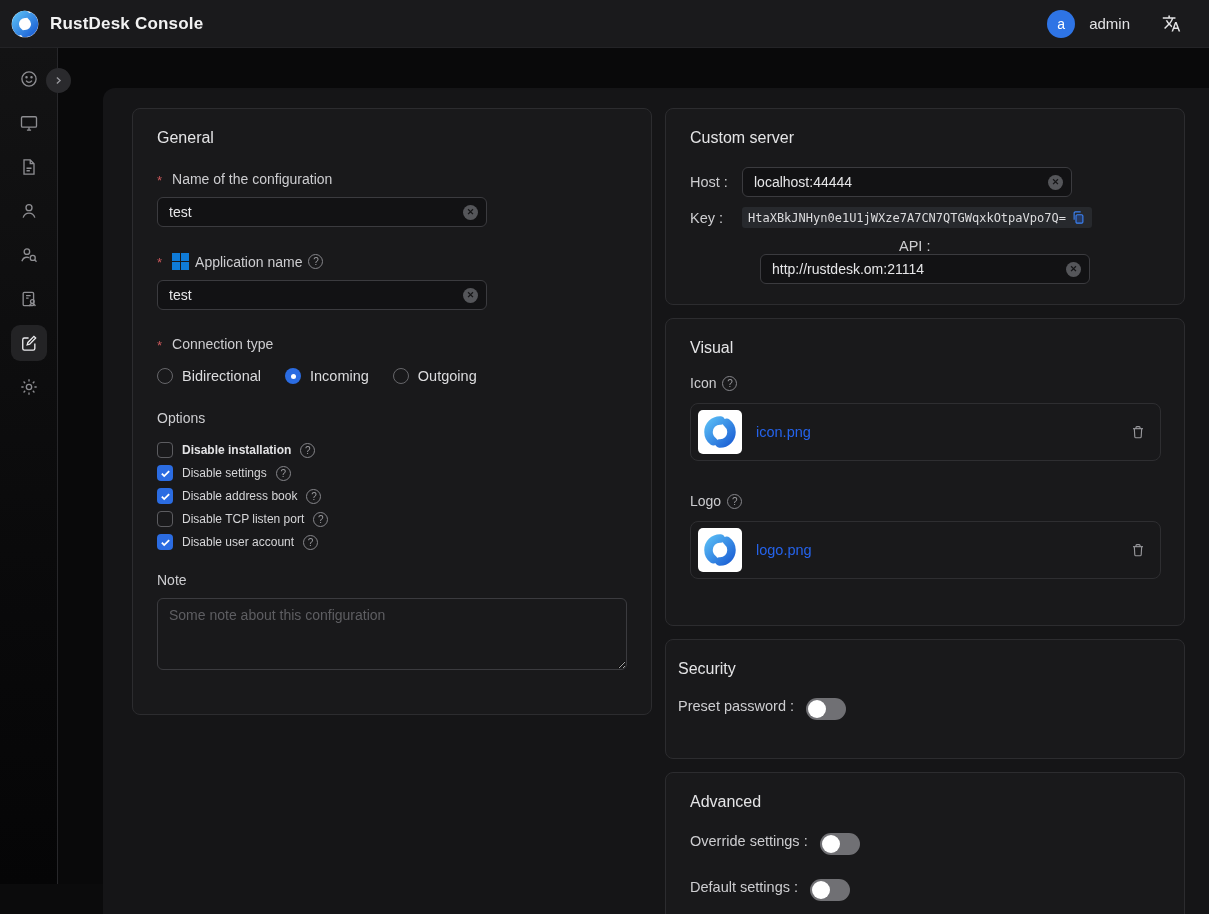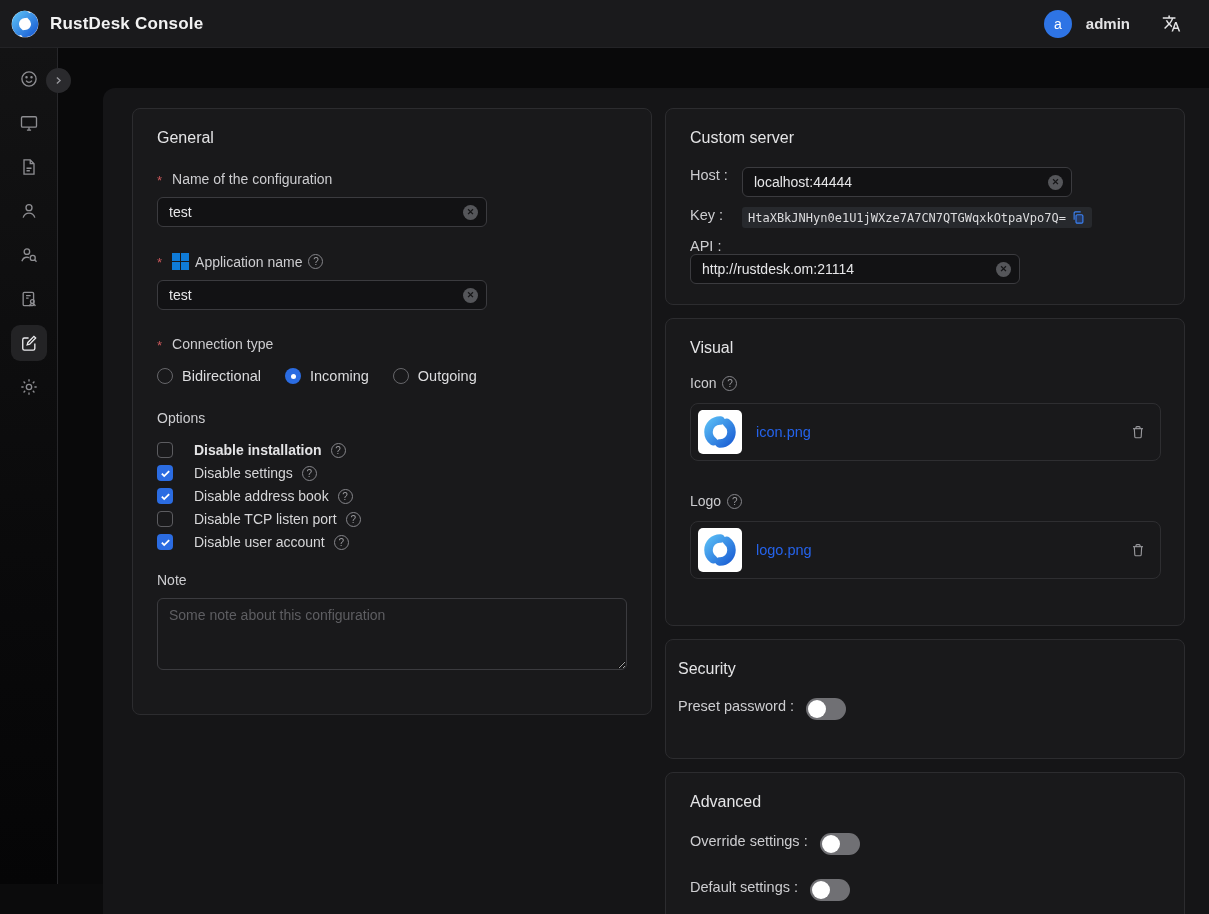--- a/index.html
+++ b/index.html
@@ -6,21 +6,21 @@
   html,body { width:1209px; height:914px; overflow:hidden; background:#0b0b0c;
     font-family:"Liberation Sans", sans-serif; }
   
   .topbar { height:48px; background:#1a1a1c; display:flex; align-items:center;
     padding:0 28px 0 10px; border-bottom:1px solid #232326; }
   .brand { display:flex; align-items:center; gap:10px;justify-content:center; }
   .brand-title { color:#f2f2f2; font-size:17px; font-weight:700; letter-spacing:.2px; }
   .topbar-right { margin-left:auto; display:flex; align-items:center; gap:14px; }
   .avatar { width:28px; height:28px; border-radius:50%; background:#2e74e5; color:#fff;
     font-size:14px; display:flex; align-items:center; justify-content:center; }
-  .username { color:#e3e3e5; font-size:15px;font-weight:bold; }
+  .username { color:#e3e3e5; font-size:15px; }
   .lang-btn { margin-left:18px; color:#e3e3e5; display:flex; align-items:center; cursor:pointer; }
   
   .shell { display:flex; height:836px; }
   .sidebar { width:58px; position:relative; background:linear-gradient(180deg,#131314 0%,#0a0a0b 60%,#050506 100%);
     border-right:1px solid #27272a; padding-top:13px; display:flex; flex-direction:column; align-items:center; gap:8px; }
   .side-item { width:36px; height:36px; border-radius:9px; display:flex; align-items:center;
     justify-content:center; color:#8e8e92; cursor:pointer; }
   .side-item.active { background:#232325; color:#ececee; }
   .side-item svg { width:20px; height:20px; }
   .collapse-btn { position:absolute; top:20px; left:46px; width:25px; height:25px; z-index:5;
@@ -58,29 +58,29 @@
   .radio-dot.checked::after { content:""; position:absolute; left:5.5px; top:5.5px;
     width:5px; height:5px; border-radius:50%; background:#fff; }
   .radio-label { color:#dcdcde; font-size:14.5px; }
   
   .check-list { margin-top:16px; display:flex; flex-direction:column; gap:7px; }
   .check-row { display:flex; align-items:center; gap:9px; cursor:pointer; }
   .checkbox { width:16px; height:16px; border-radius:4px; border:1.5px solid #5c5c60;
     display:flex; align-items:center; justify-content:center; }
   .checkbox.checked { border:none; background:#2b6ce2; }
   .checkbox svg { width:11px; height:11px; }
-  .check-label { color:#d6d6d8; font-size:14px;margin-left:12px; }
+  .check-label { color:#d6d6d8; font-size:12px; }
   .check-label.bold { font-weight:700; color:#e3e3e5; }
   
   .note-area { margin-top:10px; width:100%; height:72px; background:transparent;
     border:1px solid #3b3b3f; border-radius:6px; resize:both; padding:8px 11px;
     color:#e6e6e8; font-size:14px; font-family:"Liberation Sans",sans-serif; outline:none; }
   .note-area::placeholder { color:#5e5e62; }
   
-  .srv-row { display:flex; margin-bottom:10px; }
+  .srv-row { display:flex; align-items:center; margin-bottom:10px; }
   .srv-label { width:52px; color:#cdcdd0; font-size:14.5px; flex:none; }
   .srv-row .text-input { margin-top:0; }
   .key-chip { display:flex; align-items:center; gap:5px; background:#27292d; border-radius:3px;
     padding:3px 6px; max-width:350px; }
   .key-text { font-family:"DejaVu Sans Mono", monospace; font-size:12px; color:#dcdcde; white-space:nowrap; }
   .copy-icon { width:15px; height:15px; flex:none; cursor:pointer; }
   
   .upload-box { width:471px; height:58px; border:1px solid #2e2e31; border-radius:8px;
     display:flex; align-items:center; padding:0 14px 0 7px; gap:14px; margin:12px 0 0 0; }
   .thumb { width:44px; height:44px; background:#fff; border-radius:5px; display:flex;

